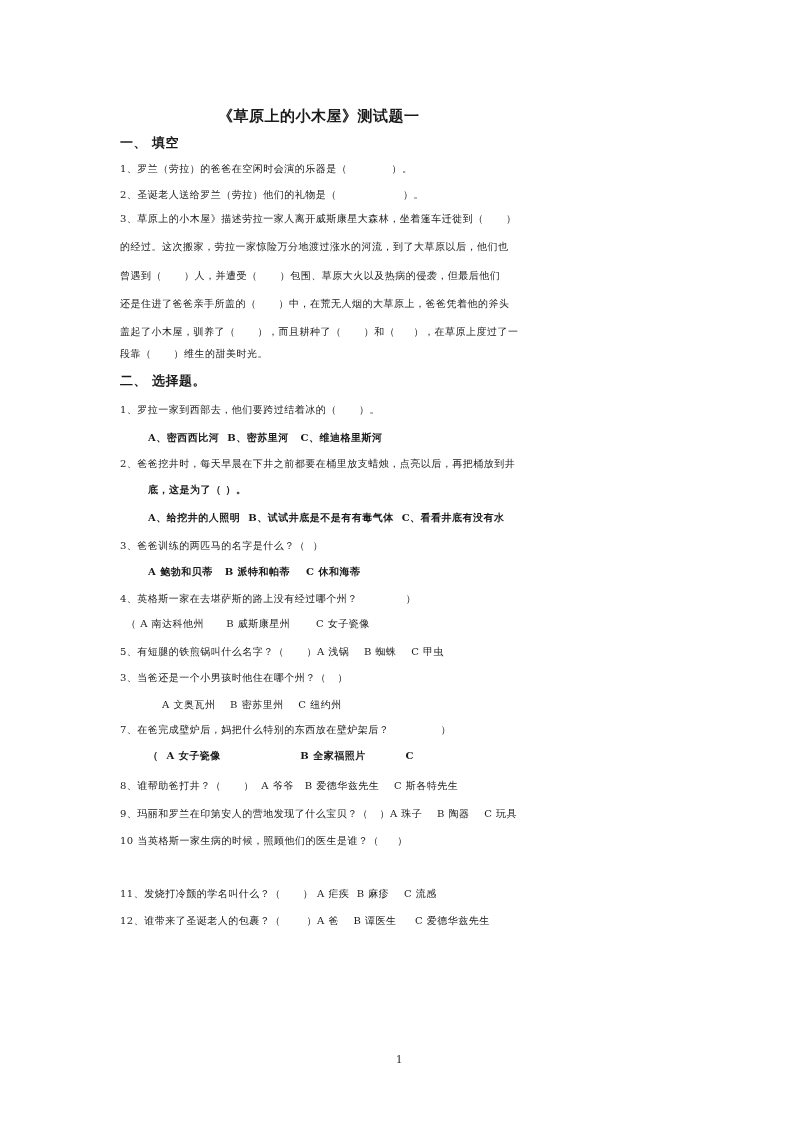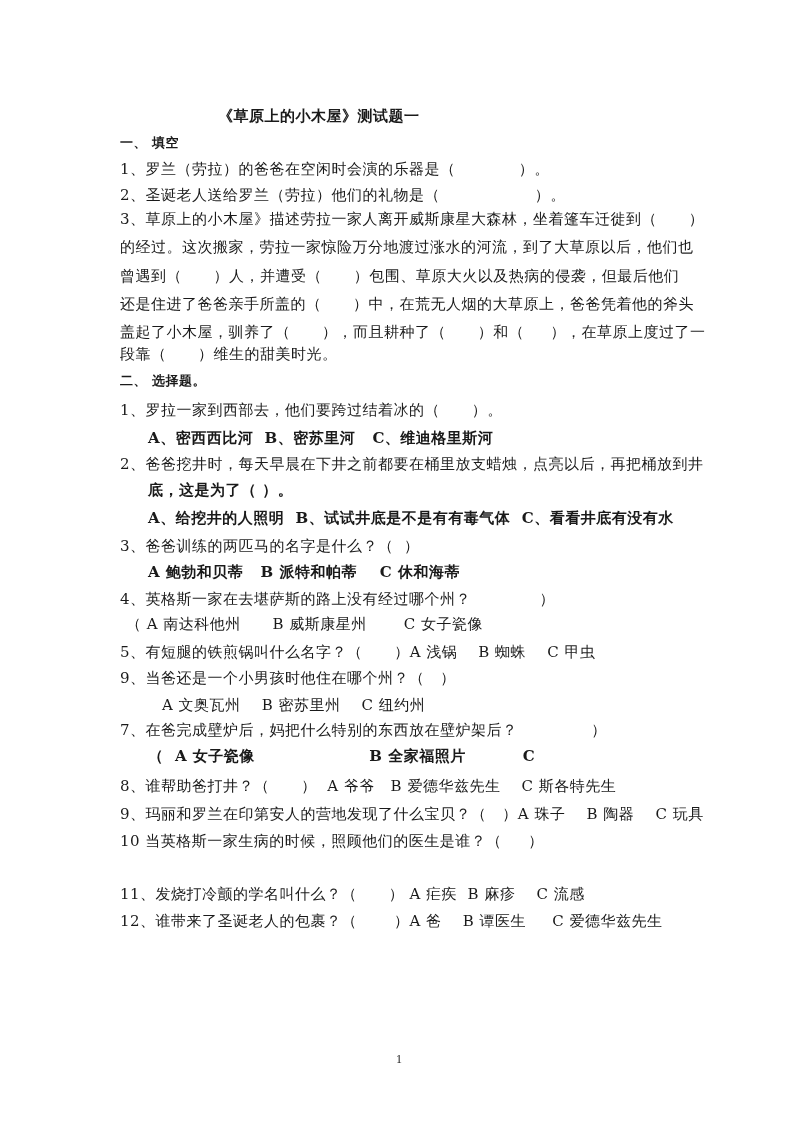--- a/index.html
+++ b/index.html
@@ -1,19 +1,19 @@
 <!DOCTYPE html>
 <html><head>
 <meta charset="utf-8">
 <style>
   html, body { margin: 0; padding: 0; background: #ffffff; }
   body { width: 800px; height: 1132px; position: relative; overflow: hidden;
          font-family: "DejaVu Serif", "Liberation Serif", serif; color: #1a1a1a; }
   .page { position: absolute; left: 0; top: 0; width: 740px; height: 1132px; background: #fff; }
-  .line { position: absolute; left: 120px; font-size: 15px; white-space: pre; line-height: 20px; letter-spacing: 0.5px; }
+  .line { position: absolute; left: 120px; font-size: 10px; white-space: pre; line-height: 20px; letter-spacing: 0.5px; }
   .title { left: 218px; font-weight: bold; font-size: 15px; }
   .section { font-weight: bold; font-size: 13px; }
   .opt { left: 148px; font-weight: bold; }
   .opt2 { left: 142px; margin-left: 20px; }
   .pagenum { position: absolute; left: 396px; top: 1052px; font-size: 12px; font-family: "Liberation Serif", serif; }
 </style>
 </head>
 <body>
 
 <div class="page">
@@ -39,21 +39,21 @@
   <div class="line opt" style="top:508px">A、给挖井的人照明  B、试试井底是不是有有毒气体  C、看看井底有没有水</div>
 
   <div class="line" style="top:536px">3、爸爸训练的两匹马的名字是什么？（  ）</div>
   <div class="line opt" style="top:562px">A 鲍勃和贝蒂   B 派特和帕蒂    C 休和海蒂</div>
 
   <div class="line" style="top:589px">4、英格斯一家在去堪萨斯的路上没有经过哪个州？             ）</div>
   <div class="line" style="top:614px; left:126px">（ A 南达科他州      B 威斯康星州       C 女子瓷像</div>
 
   <div class="line" style="top:642px">5、有短腿的铁煎锅叫什么名字？（      ）A 浅锅    B 蜘蛛    C 甲虫</div>
 
-  <div class="line" style="top:668px">9、当爸还是一个小男孩时他住在哪个州？（   ）</div>
+  <div class="line" style="top:668px">3、当爸还是一个小男孩时他住在哪个州？（   ）</div>
   <div class="line opt2" style="top:695px">A 文奥瓦州    B 密苏里州    C 纽约州</div>
 
   <div class="line" style="top:720px">7、在爸完成壁炉后，妈把什么特别的东西放在壁炉架后？              ）</div>
   <div class="line opt" style="top:746px">（  A 女子瓷像                    B 全家福照片          C</div>
 
   <div class="line" style="top:776px">8、谁帮助爸打井？（      ）  A 爷爷   B 爱德华兹先生    C 斯各特先生</div>
   <div class="line" style="top:804px">9、玛丽和罗兰在印第安人的营地发现了什么宝贝？（   ）A 珠子    B 陶器    C 玩具</div>
 
   <div class="line" style="top:831px">10 当英格斯一家生病的时候，照顾他们的医生是谁？（     ）</div>
 

